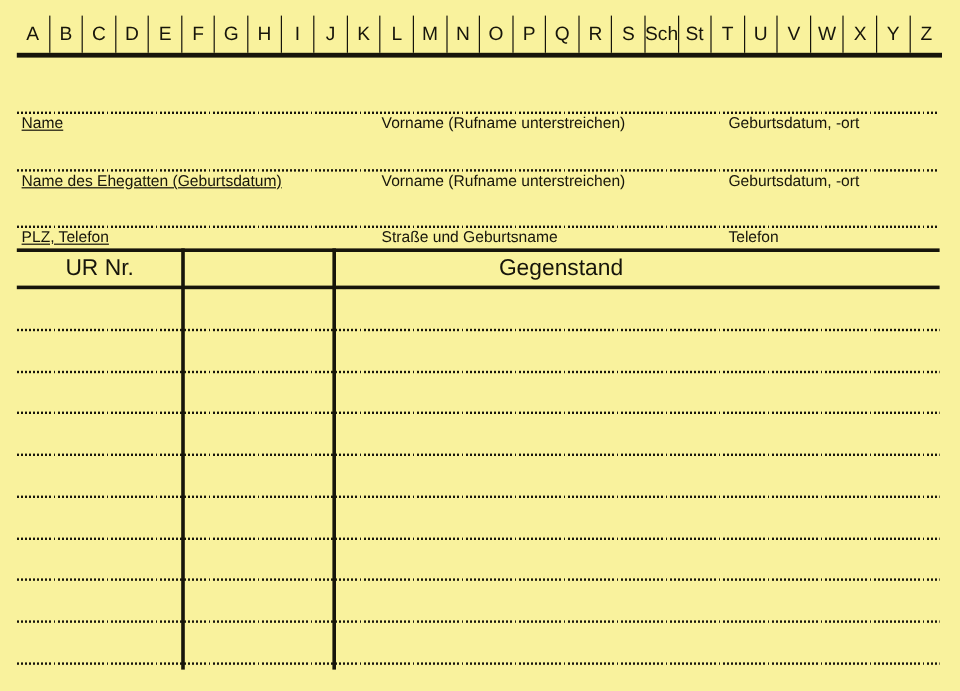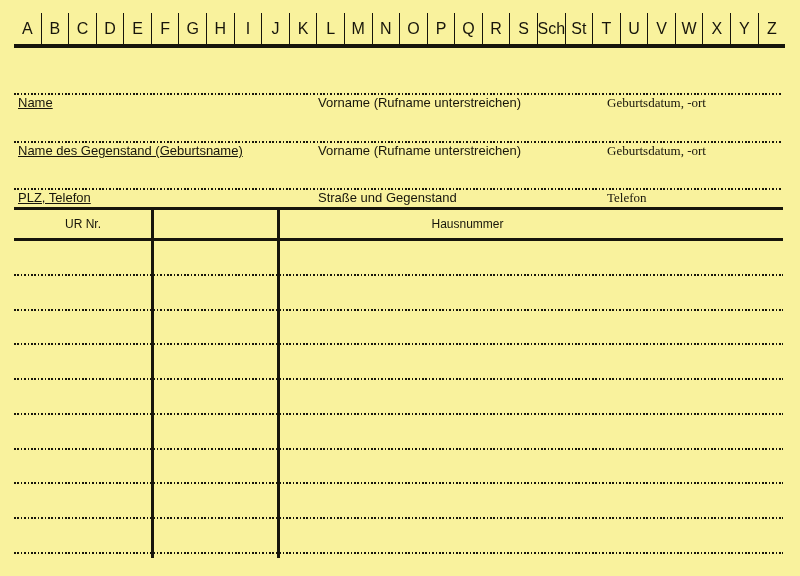--- a/index.html
+++ b/index.html
@@ -41,32 +41,32 @@
   .field-line{position:absolute; left:14px; width:768px;}
   .fl-1{top:93px;} .fl-2{top:141px;} .fl-3{top:188px;}
 
   
   .field-labels{
     position:absolute; left:14px; width:769px; height:16px;
     font-size:13px; line-height:16px;
   }
   .lr-1{top:95px;} .lr-2{top:143px;} .lr-3{top:190px;}
   .field-labels span{position:absolute; white-space:nowrap;}
-  .lab-left{left:4px;text-decoration:underline;} .lab-mid{left:304px;} .lab-right{left:593px;font-family:Liberation Serif, serif;}
+  .lab-left{left:4px;text-decoration:underline;} .lab-mid{left:304px;} .lab-right{left:593px;}
 
   
   .reg-table{
     position:absolute; left:14px; top:207px; width:769px; height:351px;
   }
   .reg-header{
     height:34px;
     border-top:3px solid var(--ink);
     border-bottom:3px solid var(--ink);
     display:flex; align-items:center;
-    font-size:12px;
+    font-size:19px;
   }
   .hcell{display:flex; align-items:center; justify-content:center; height:100%;}
   .col-ur{width:138px;} .col-datum{width:126px;} .col-gegenstand{flex:1;}
 
   .reg-body{
     position:absolute; left:0; right:0; top:34px; bottom:0;
     display:flex; flex-direction:column;
   }
   .brow{flex:1; position:relative; display:flex;}
   .brow .cell{height:100%;}
@@ -116,36 +116,36 @@
 
 <div class="dotted field-line fl-1"></div>
 <div class="field-labels lr-1">
   <span class="lab-left">Name</span>
   <span class="lab-mid">Vorname (Rufname unterstreichen)</span>
   <span class="lab-right">Geburtsdatum, -ort</span>
 </div>
 
 <div class="dotted field-line fl-2"></div>
 <div class="field-labels lr-2">
-  <span class="lab-left">Name des Gegenstand (Geburtsname)</span>
+  <span class="lab-left">Name des Ehegatten (Geburtsdatum)</span>
   <span class="lab-mid">Vorname (Rufname unterstreichen)</span>
   <span class="lab-right">Geburtsdatum, -ort</span>
 </div>
 
 <div class="dotted field-line fl-3"></div>
 <div class="field-labels lr-3">
   <span class="lab-left">PLZ, Telefon</span>
-  <span class="lab-mid">Straße und Gegenstand</span>
+  <span class="lab-mid">Straße und Geburtsname</span>
   <span class="lab-right">Telefon</span>
 </div>
 
 <div class="reg-table">
   <div class="reg-header">
     <div class="hcell col-ur">UR Nr.</div>
-    <div class="hcell col-gegenstand">Hausnummer</div>
+    <div class="hcell col-gegenstand">Gegenstand</div>
   </div>
   <div class="reg-body" id="table-body">
       <div class="brow">
         <div class="cell col-ur"></div>
         <div class="cell col-datum"></div>
         <div class="cell col-gegenstand"></div>
         <div class="dotted"></div>
       </div>
       <div class="brow">
         <div class="cell col-ur"></div>

